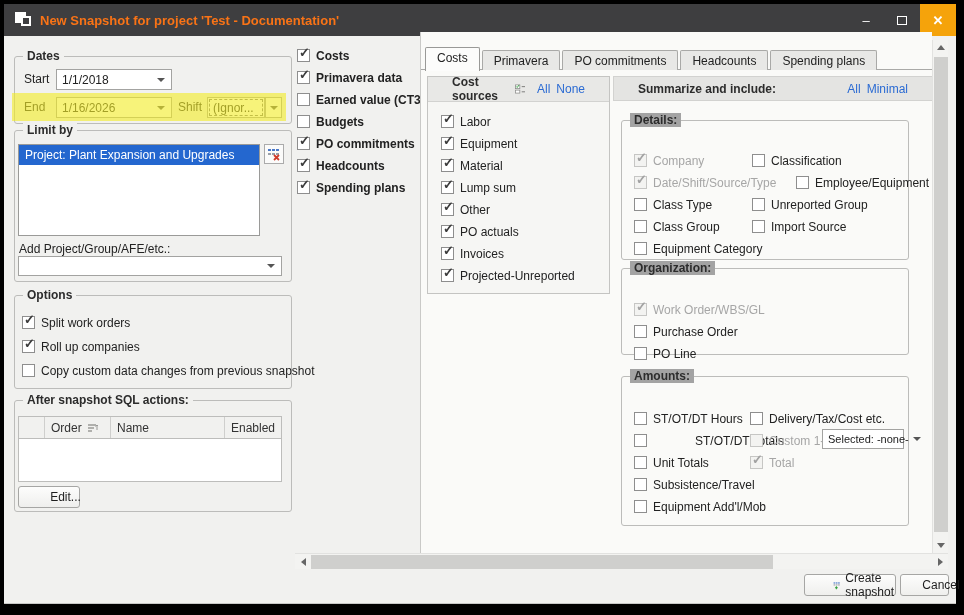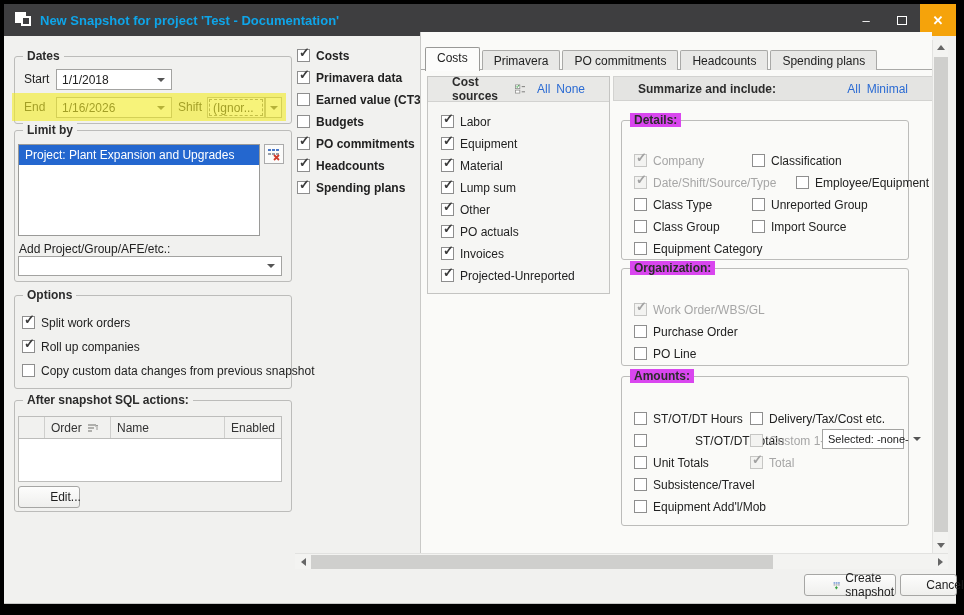--- a/index.html
+++ b/index.html
@@ -4,30 +4,30 @@
 <style>
   * { margin:0; padding:0; box-sizing:border-box; }
   html,body { width:964px; height:615px; background:#000; overflow:hidden;
     font-family:"Liberation Sans", sans-serif; font-size:12px; color:#222; }
   .window { position:absolute; left:4px; top:4px; width:952px; height:600px;
     background:#f1f1ef; border-bottom:1px solid #c8c8c6;}
   
   .titlebar { position:absolute; left:0; top:0; width:952px; height:32px;
     background:#3e3e40; display:flex; align-items:center; }
   .titlebar .app-icon { margin-left:10px; margin-right:8px; }
-  .titlebar .title { color:#0ea5e9; font-weight:bold; font-size:13px; }
+  .titlebar .title { color:#f97316; font-weight:bold; font-size:13px; }
   .win-controls { position:absolute; right:0; top:0; height:32px; display:flex; }
   .win-btn { width:36px; height:32px; display:flex; align-items:center; justify-content:center; color:#fff; font-size:13px; }
   .win-btn.close { background:#f5a30b; width:36px; font-weight:bold; }
   .max-glyph { width:10px; height:9px; border:1px solid #fff; display:inline-block; }
   
   .group { position:absolute; border:1px solid #bcbcba; border-radius:3px; }
   .group > .legend { position:absolute; top:-8px; left:8px; background:#f1f1ef;
     padding:0 4px; font-weight:bold; color:#2c2c2c; white-space:nowrap; }
-  .group.on-white > .legend { background:#d946ef; }
+  .group.on-white > .legend { background:#a3a3a3; }
   
   .cb { position:absolute; display:flex; align-items:center; gap:6px; height:15px; cursor:default; }
   .cb .box { width:13px; height:13px; background:#fff; border:1px solid #8e8e8e; position:relative; flex:none; }
   .cb .tick { position:absolute; left:1px; top:-4px; font-size:13px; font-weight:bold; color:#3c3c3c; display:none; line-height:14px;}
   .cb.checked .tick { display:block; }
   .cb.disabled .box { border-color:#c6c6c4; background:#f3f3f1; }
   .cb.disabled .tick { color:#a2a2a2; }
   .cb.disabled .cb-label { color:#a6a6a6; }
   .cb-label { white-space:nowrap; }
   .cb.bold .cb-label { font-weight:bold; }
@@ -355,21 +355,21 @@
     <div class="cb" style="left:130px; top:76px;">
       <span class="box"></span>
       <span class="cb-label">Unreported Group</span>
     </div>
     <div class="cb" style="left:130px; top:98px;">
       <span class="box"></span>
       <span class="cb-label">Import Source</span>
     </div>
   </div>
 
-  <div class="group on-white" style="left:617px; top:264px; width:288px; height:98px;text-decoration:underline;">
+  <div class="group on-white" style="left:617px; top:264px; width:288px; height:87px;text-decoration:underline;">
     <span class="legend">Organization:</span>
     <div class="cb checked disabled" style="left:12px; top:33px;">
       <span class="box">
           <span class="tick">✓</span>
         </span>
       <span class="cb-label">Work Order/WBS/GL</span>
     </div>
     <div class="cb" style="left:12px; top:55px;">
       <span class="box"></span>
       <span class="cb-label">Purchase Order</span>
@@ -447,21 +447,21 @@
       <rect x="1" y="1" width="3" height="2" fill="#4a78c8"></rect>
         <rect x="5" y="1" width="3" height="2" fill="#4a78c8"></rect>
         <rect x="9" y="1" width="3" height="2" fill="#4a78c8"></rect>
       <rect x="1" y="4.5" width="3" height="2" fill="#9aa0a8"></rect>
         <rect x="5" y="4.5" width="3" height="2" fill="#9aa0a8"></rect>
         <rect x="9" y="4.5" width="3" height="2" fill="#9aa0a8"></rect>
       <path d="M3.5 10.5 H8.5 M6 8 V13" stroke="#2e9e3a" stroke-width="1.8"></path>
     </svg>
     <span>Create snapshot</span>
   </div>
-  <div class="btn" style="left:896px; top:570px; width:57px; height:22px;">
+  <div class="btn" style="left:896px; top:570px; width:49px; height:22px;">
     <svg width="13" height="13" viewBox="0 0 13 13">
       <circle cx="6.5" cy="6.5" r="6" fill="#d23b2e"></circle>
       <path d="M4 4 L9 9 M9 4 L4 9" stroke="#fff" stroke-width="1.6"></path>
     </svg>
     <span>Cancel</span>
   </div>
 
 </div>
 
 </body></html>

